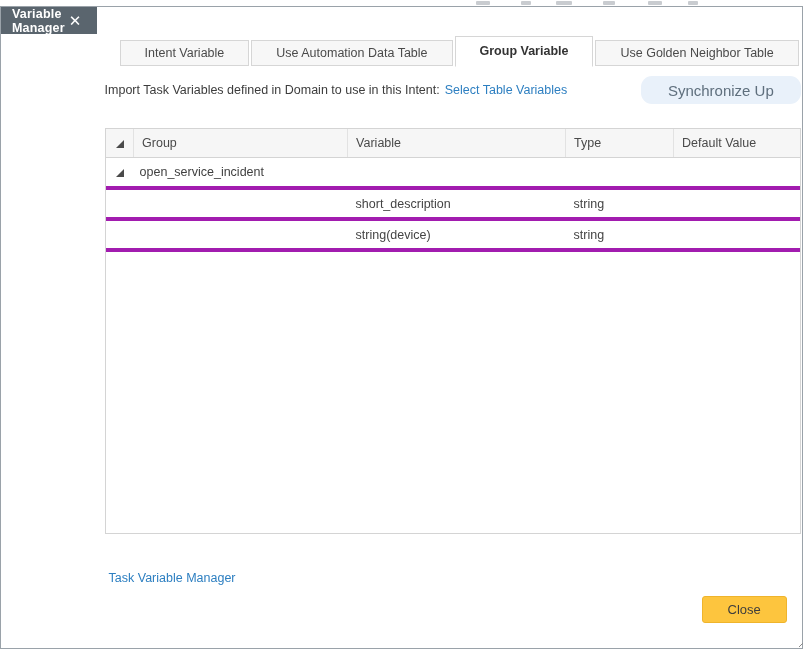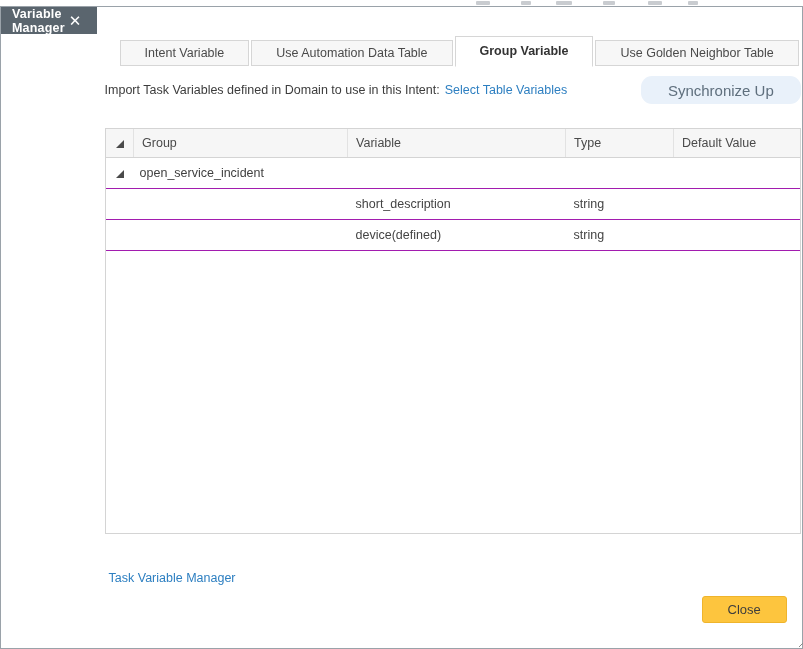--- a/index.html
+++ b/index.html
@@ -57,21 +57,21 @@
   }
 
   
   .grid{margin-top:24px;border:1px solid #d4d4d4;height:406px;background:#fff;overflow:hidden;}
   table{border-collapse:collapse;width:100%;table-layout:fixed;font-size:12.5px;color:#444;}
   thead th{
     background:#f6f6f6;border-bottom:1px solid #d4d4d4;border-left:1px solid #e2e2e2;
     height:28px;text-align:left;font-weight:400;padding:0 8px;color:#4a4a4a;
   }
   thead th:first-child{border-left:none;}
-  tbody td{height:31px;border-bottom:1px solid #a21caf;padding:0 8px;}
+  tbody td{height:31px;border-bottom:4px solid #a21caf;padding:0 8px;}
   td.icon-cell,th.icon-cell{padding:0 0 0 9px;}
   .tri{display:inline-block;vertical-align:middle;}
   .group-label{padding-left:6px;font-size:12.5px;color:#3f3f3f;}
 
   
   .manager-link{
     position:absolute;left:12px;top:564px;font-size:12.5px;
     color:var(--link);cursor:pointer;
   }
   .close-btn{
@@ -149,21 +149,21 @@
           <tr>
             <td class="icon-cell"></td>
             <td></td>
             <td>short_description</td>
             <td>string</td>
             <td></td>
           </tr>
           <tr>
             <td class="icon-cell"></td>
             <td></td>
-            <td>device(defined)</td>
+            <td>string(device)</td>
             <td>string</td>
             <td></td>
           </tr>
         </tbody>
       </table>
     </div>
 
     <a class="manager-link">Task Variable Manager</a>
 
     <button class="close-btn">Close</button>

